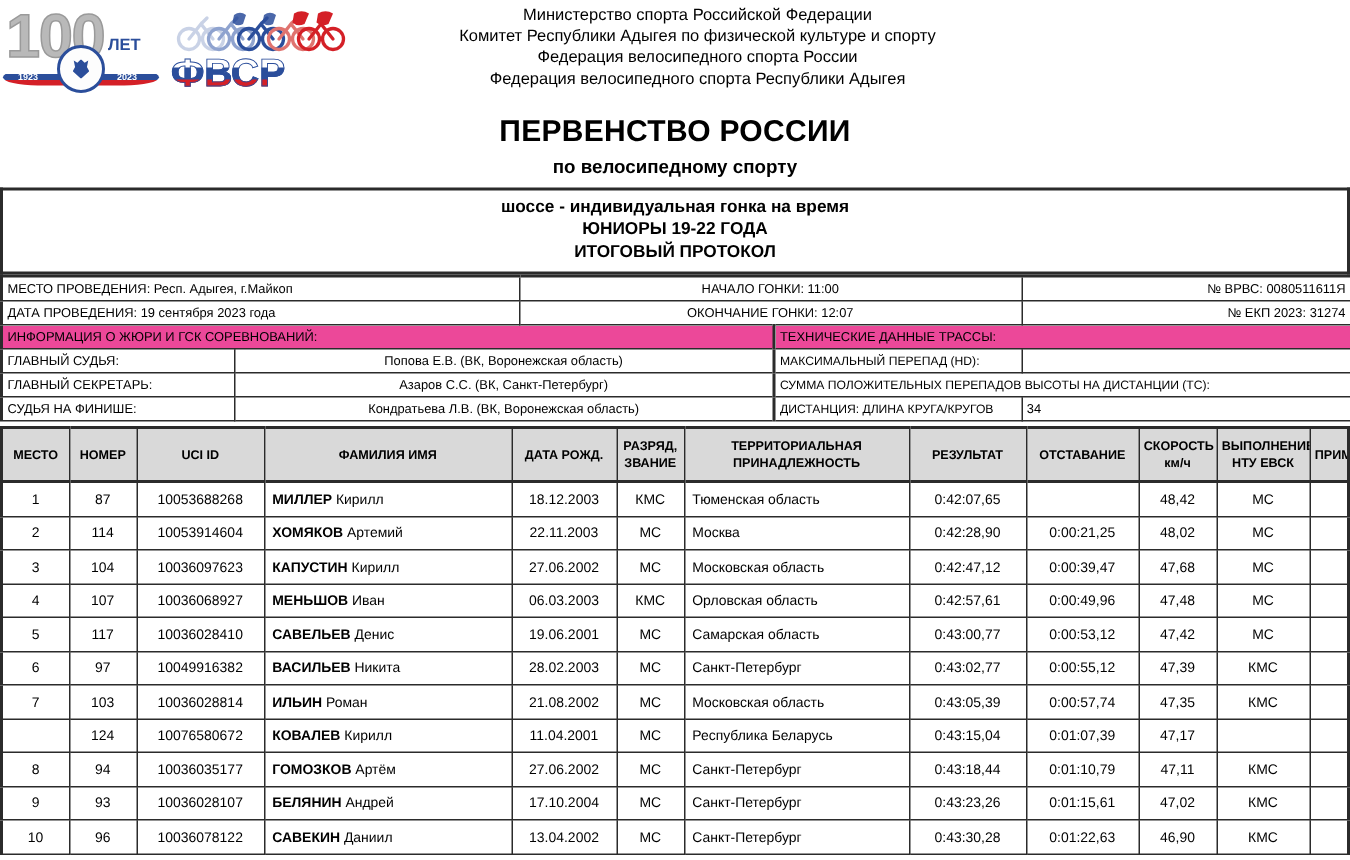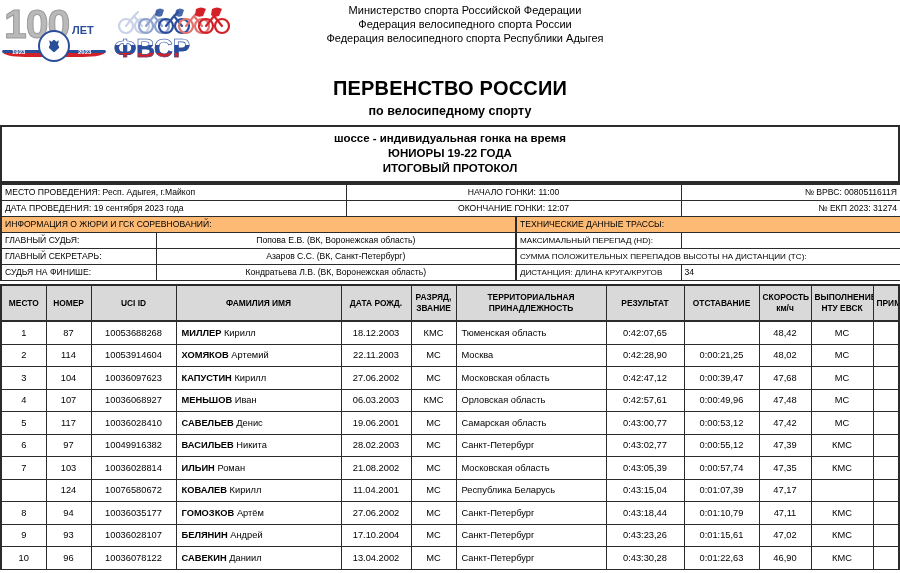--- a/index.html
+++ b/index.html
@@ -86,21 +86,21 @@
     text-align: center;
     padding: 4px 0 5px 0;
   }
   .banner .l1 { font-size: 11.5px; font-weight: bold; line-height: 15px; }
   .banner .l2 { font-size: 11.5px; font-weight: bold; line-height: 15px; }
   .banner .l3 { font-size: 11.5px; font-weight: bold; line-height: 15px; }
 
   
   .info td { height: 15px; line-height: 15px; font-weight: normal; font-size: 8.6px; }
   .info .row-top td { border-top: 2px solid #2b2b2b; }
-  .info .shaded { background: #fdba74; }
+  .info .shaded { background: #ec4899; }
   .info .c-left  { text-align: left; }
   .info .c-mid   { text-align: center; }
   .info .c-right { text-align: right; }
   .info .thin { font-size: 8.1px; }
   .info .val-normal { font-weight: normal; font-size: 8.6px; }
   .info .edge-l { border-left: 2px solid #2b2b2b; }
   .info .edge-r { border-right: 2px solid #2b2b2b; }
   .info .sep-strong { border-left: 2px solid #2b2b2b; }
 
   
@@ -253,20 +253,21 @@
       <g fill="#d42027">
         <path d="M84 3 q5 -3 10 0 l-3 7 q-5 2 -8 -1 z"></path>
         <path d="M100 3 q5 -3 10 0 l-3 7 q-5 2 -8 -1 z"></path>
       </g>
     </svg>
     <div class="fvsr-word">ФВСР</div>
   </div>
 
   <div class="org-lines">
     <div>Министерство спорта Российской Федерации</div>
+    <div>Комитет Республики Адыгея по физической культуре и спорту</div>
     <div>Федерация велосипедного спорта России</div>
     <div>Федерация велосипедного спорта Республики Адыгея</div>
   </div>
 </div>
 
 <div class="title-main">ПЕРВЕНСТВО РОССИИ</div>
 <div class="title-sub">по велосипедному спорту</div>
 
 <div class="frame-wrap">
 <table class="banner">

